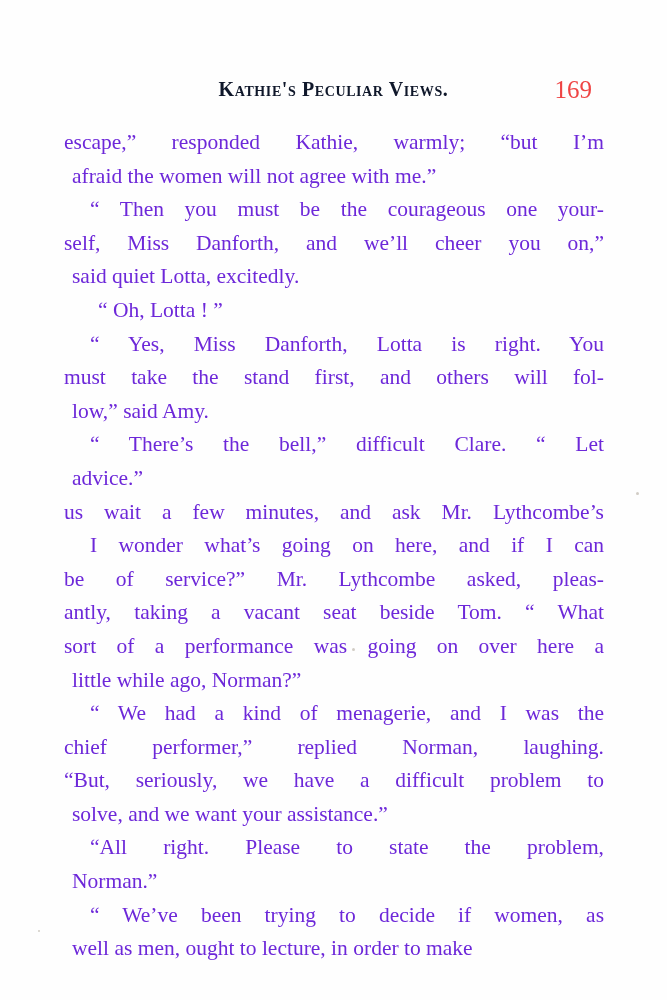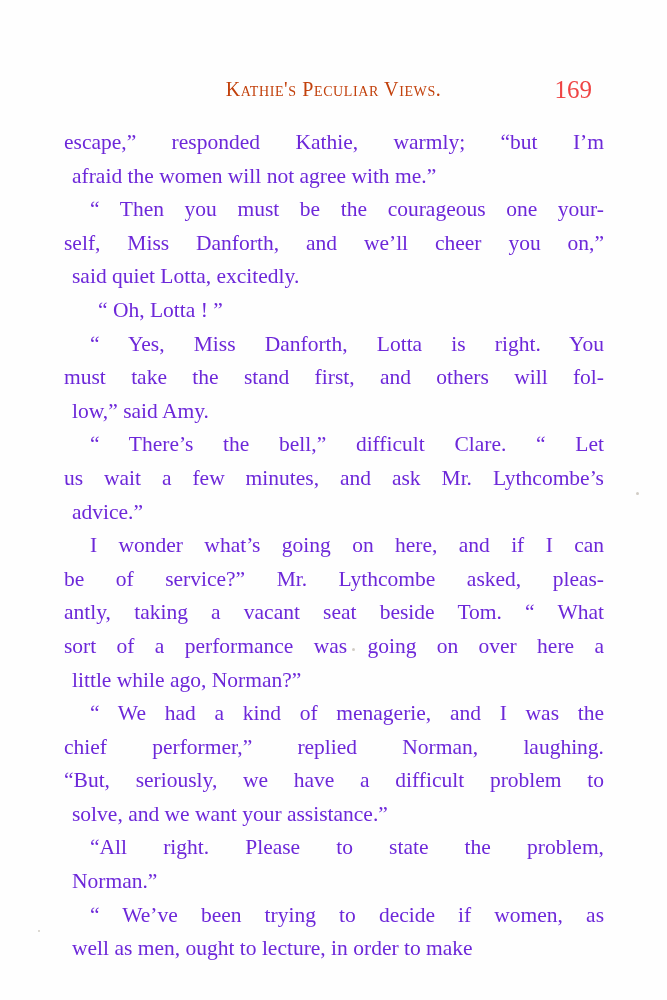--- a/index.html
+++ b/index.html
@@ -28,22 +28,23 @@
     right: 40px;
     height: 34px;
     display: flex;
     align-items: baseline;
     justify-content: center;
   }
   .running-head {
     font-variant: small-caps;
     font-size: 20px;
     letter-spacing: 0.6px;
-    color: #c2410c;
+    color: #0f172a;
     white-space: nowrap;
+    font-weight: bold;
   }
   .folio {
     position: absolute;
     right: 75px;
     top: 76px;
     font-size: 25px;
     font-family: "Liberation Serif", serif;
     color: #ef4444;
   }
   .body-text {
@@ -106,22 +107,22 @@
       <p class="para">
         <span class="ln last"><span class="indent"></span><span>“ Oh, Lotta ! ”</span></span>
       </p>
       <p class="para">
         <span class="ln j"><span class="indent"></span><span>“ Yes, Miss Danforth, Lotta is right.  You</span></span>
         <span class="ln j">must take the stand first, and others will fol-</span>
         <span class="ln last">low,” said Amy.</span>
       </p>
       <p class="para">
         <span class="ln j"><span class="indent"></span><span>“ There’s the bell,” difficult Clare.  “ Let</span></span>
+        <span class="ln last">advice.”</span>
         <span class="ln j">us wait a few minutes, and ask Mr. Lythcombe’s</span>
-        <span class="ln last">advice.”</span>
       </p>
       <p class="para">
         <span class="ln j"><span class="indent"></span><span>I wonder what’s going on here, and if I can</span></span>
         <span class="ln j">be of service?”   Mr. Lythcombe asked, pleas-</span>
         <span class="ln j">antly, taking a vacant seat beside Tom.  “ What</span>
         <span class="ln j">sort of a performance was going on over here a</span>
         <span class="ln last">little while ago, Norman?”</span>
       </p>
       <p class="para">
         <span class="ln j"><span class="indent"></span><span>“ We had a kind of menagerie, and I was the</span></span>

